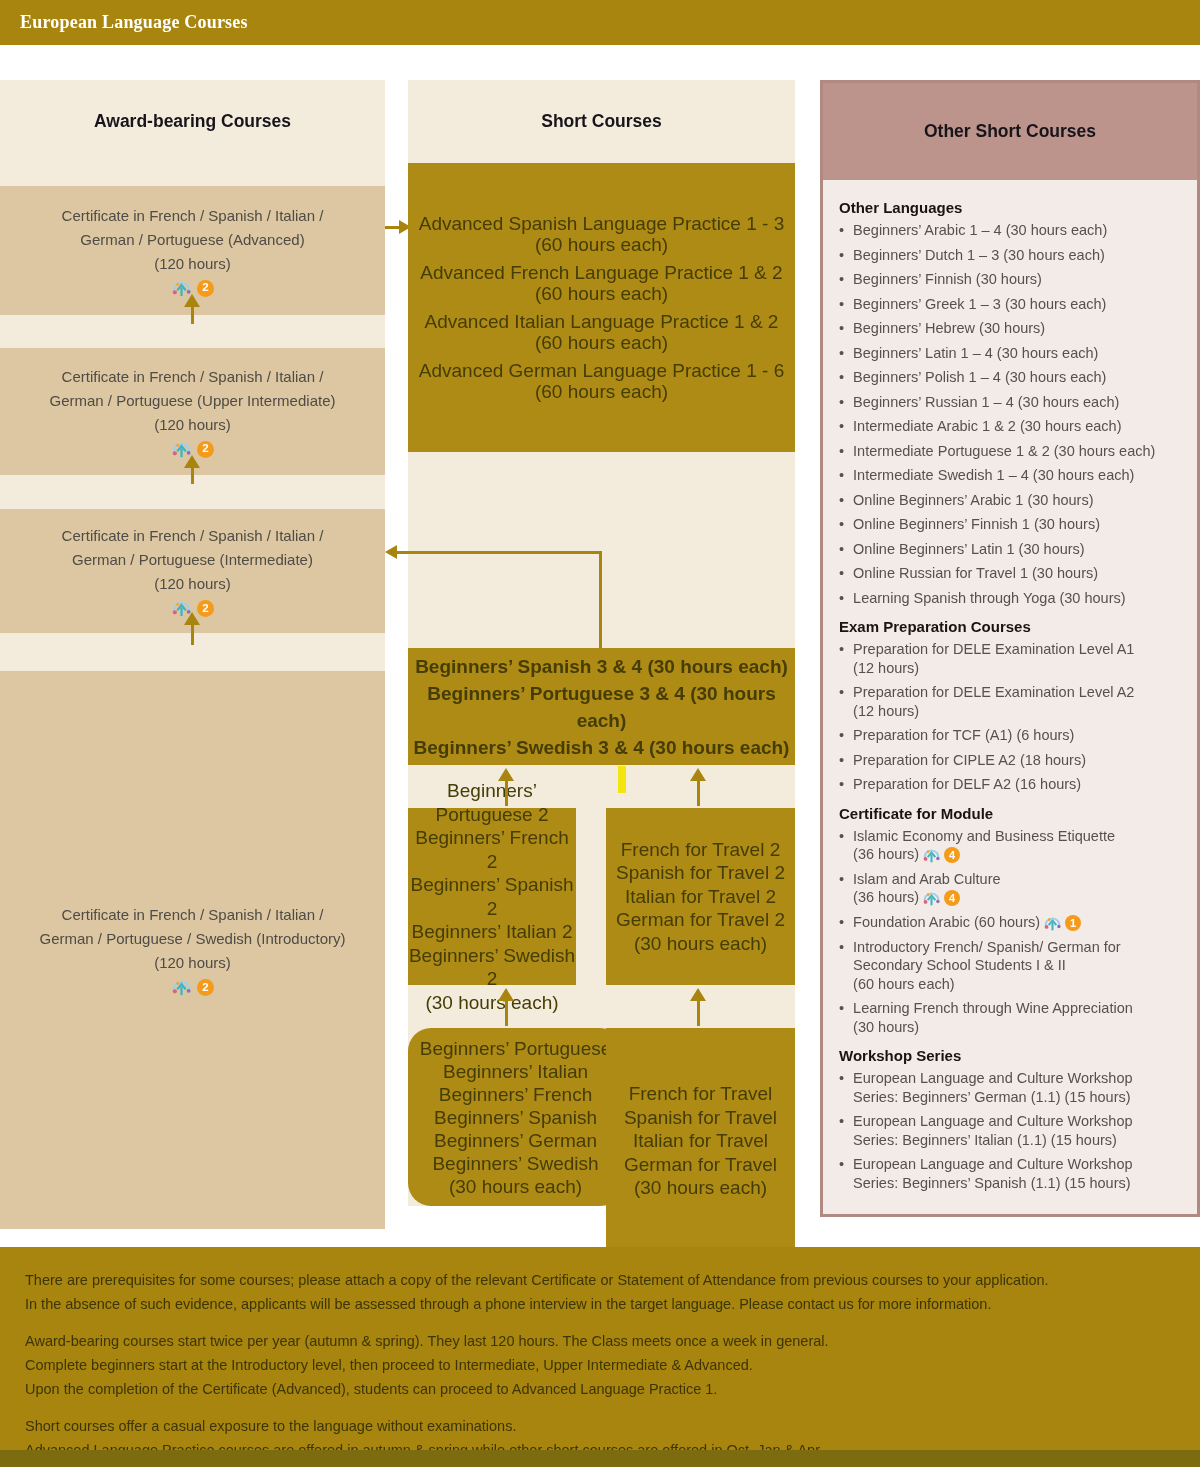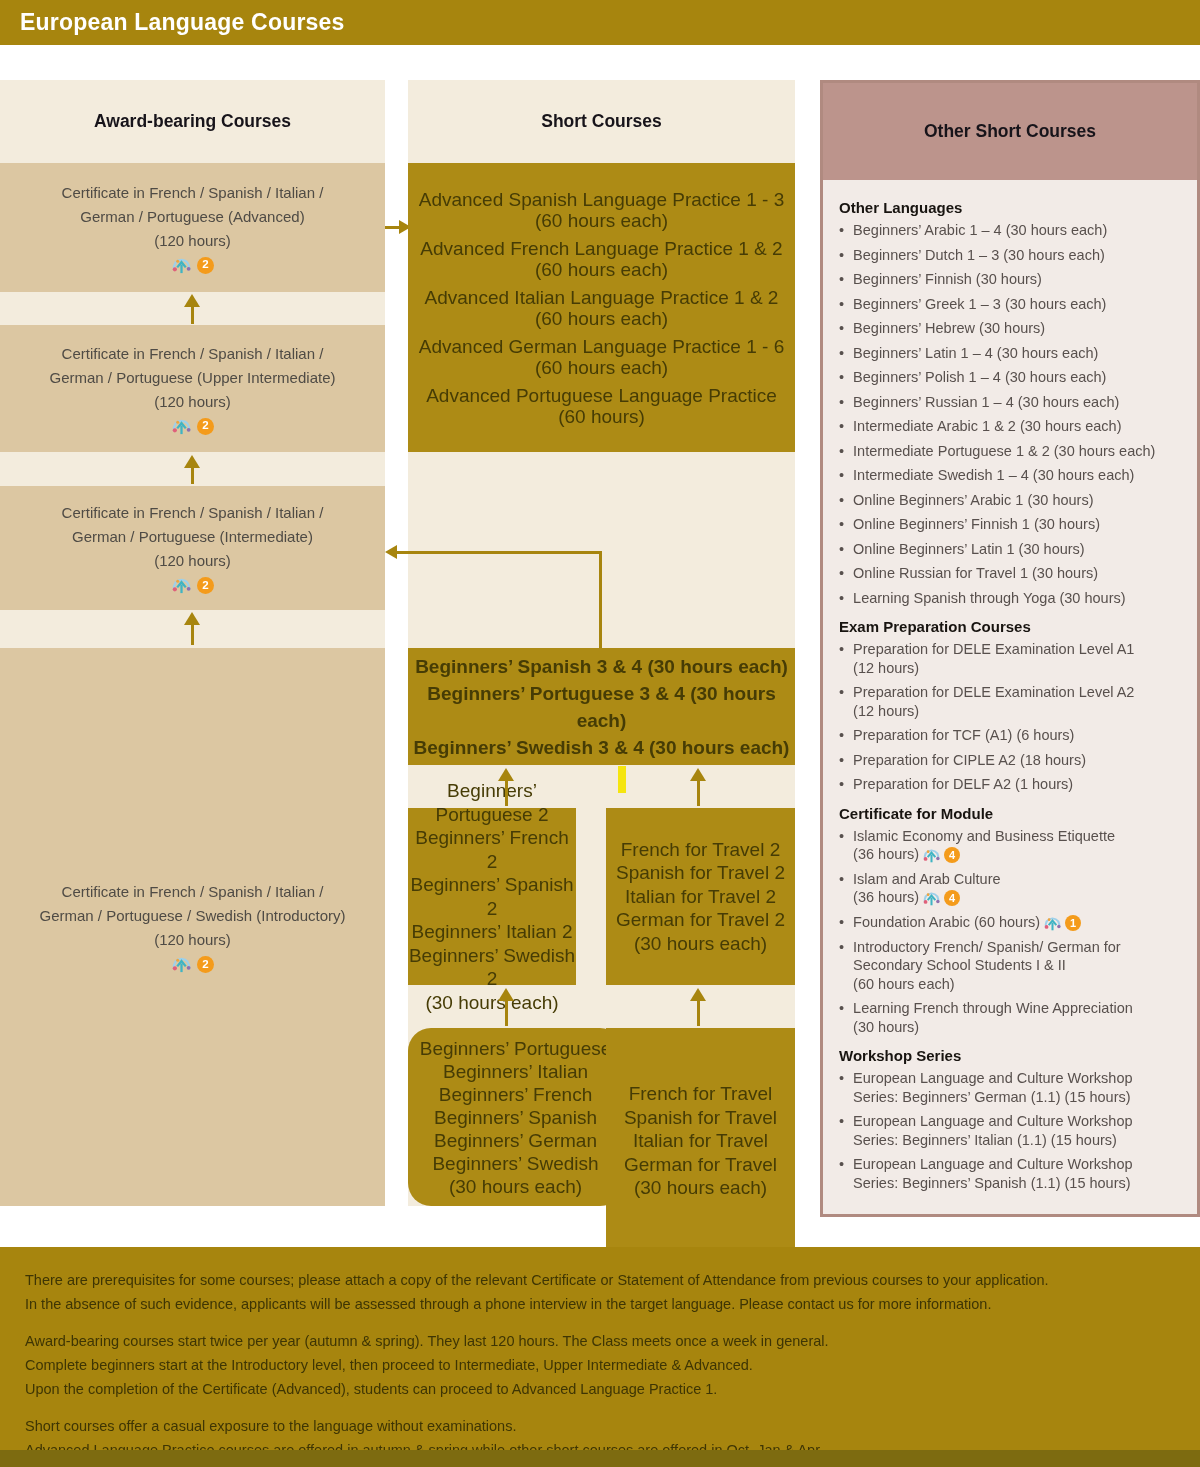--- a/index.html
+++ b/index.html
@@ -18,36 +18,36 @@
     --badge-orange:#f49b1b;
     --yellow:#f5e50f;
     --bottom-bar:#7d6b10;
   }
   *{margin:0;padding:0;box-sizing:border-box;}
   body{background:#ffffff;font-family:"Liberation Sans",sans-serif;}
   .page{position:relative;width:1200px;height:1467px;background:#ffffff;overflow:hidden;}
 
   .hdr{position:absolute;left:0;top:0;width:1200px;height:45px;background:var(--gold);
        display:flex;align-items:center;padding-left:20px;}
-  .hdr .title{color:#ffffff;font-size:23px;font-weight:bold;letter-spacing:.2px;}
+  .hdr .title{color:#ffffff;font-size:18px;font-weight:bold;letter-spacing:.2px;font-family:Liberation Serif, serif;}
 
   
   .col-bg{position:absolute;top:80px;height:1126px;background:var(--cream);}
   .col-bg.left{left:0;width:385px;}
   .col-bg.mid{left:408px;width:387px;}
 
   .col-head{position:absolute;top:80px;height:83px;display:flex;align-items:center;justify-content:center;
             font-size:17.5px;font-weight:bold;color:var(--heading-dark);}
   .col-head.left{left:0;width:385px;background:var(--cream);}
   .col-head.mid{left:408px;width:387px;background:var(--cream);}
 
   
   .tan-box{position:absolute;left:0;width:385px;background:var(--tan);
            display:flex;flex-direction:column;align-items:center;justify-content:center;
-           color:var(--tan-text);font-size:15px;line-height:24px;text-align:center;}
+           color:var(--tan-text);font-size:15px;line-height:24px;text-align:center;margin-top:23px;}
   .tb1{top:163px;height:129px;}
   .tb2{top:325px;height:127px;}
   .tb3{top:486px;height:124px;}
   .tb4{top:648px;height:558px;}
 
   .credit-row{display:flex;align-items:center;justify-content:center;gap:5px;margin-top:3px;}
   .credit-icon{width:21px;height:19px;display:inline-block;vertical-align:middle;}
   .credit-badge{display:inline-flex;align-items:center;justify-content:center;width:17px;height:17px;
                 border-radius:50%;background:var(--badge-orange);color:#ffffff;font-size:11.5px;
                 font-weight:bold;line-height:1;vertical-align:middle;}
@@ -216,24 +216,20 @@
         <div>(60 hours each)</div>
       </div>
     <div class="course">
       <div>Advanced Italian Language Practice 1 &amp; 2</div>
         <div>(60 hours each)</div>
       </div>
     <div class="course">
       <div>Advanced German Language Practice 1 - 6</div>
         <div>(60 hours each)</div>
       </div>
-    <div class="course">
-      <div>Advanced Portuguese Language Practice</div>
-        <div>(60 hours)</div>
-      </div>
   </div>
 
   <div class="gold-box gbB">
     <div>Beginners’ Spanish 3 &amp; 4  (30 hours each)</div>
     <div>Beginners’ Portuguese 3 &amp; 4  (30 hours each)</div>
     <div>Beginners’ Swedish 3 &amp; 4 (30 hours each)</div>
   </div>
 
   <div class="gold-box gbC">
     <div>Beginners’ Portuguese 2</div>
@@ -368,21 +364,21 @@
         <div class="osc-item">
           <span class="osc-bullet">•</span>
           <span class="osc-text">Preparation for TCF (A1) (6 hours)</span>
         </div>
         <div class="osc-item">
           <span class="osc-bullet">•</span>
           <span class="osc-text">Preparation for CIPLE A2 (18 hours)</span>
         </div>
         <div class="osc-item">
           <span class="osc-bullet">•</span>
-          <span class="osc-text">Preparation for DELF A2 (1 hours)</span>
+          <span class="osc-text">Preparation for DELF A2 (16 hours)</span>
         </div>
         <div class="osc-heading">Certificate for Module</div>
         <div class="osc-item">
           <span class="osc-bullet">•</span>
           <span class="osc-text">Islamic Economy and Business Etiquette<br>(36 hours)<svg class="credit-icon" viewBox="0 0 22 20">
         <path d="M3 15 Q2 5 11 4 Q20 5 19 15" fill="none" stroke="#9ed0ea" stroke-width="2.2"></path>
         <path d="M11 18 L11 9" stroke="#3fb4c4" stroke-width="2.4"></path>
         <path d="M6.5 12 L11 6.5 L15.5 12" fill="none" stroke="#3fb4c4" stroke-width="2.4"></path>
         <circle cx="4" cy="14" r="2.2" fill="#e0607a"></circle>
         <circle cx="18.5" cy="13.5" r="2" fill="#8f6fae"></circle>

